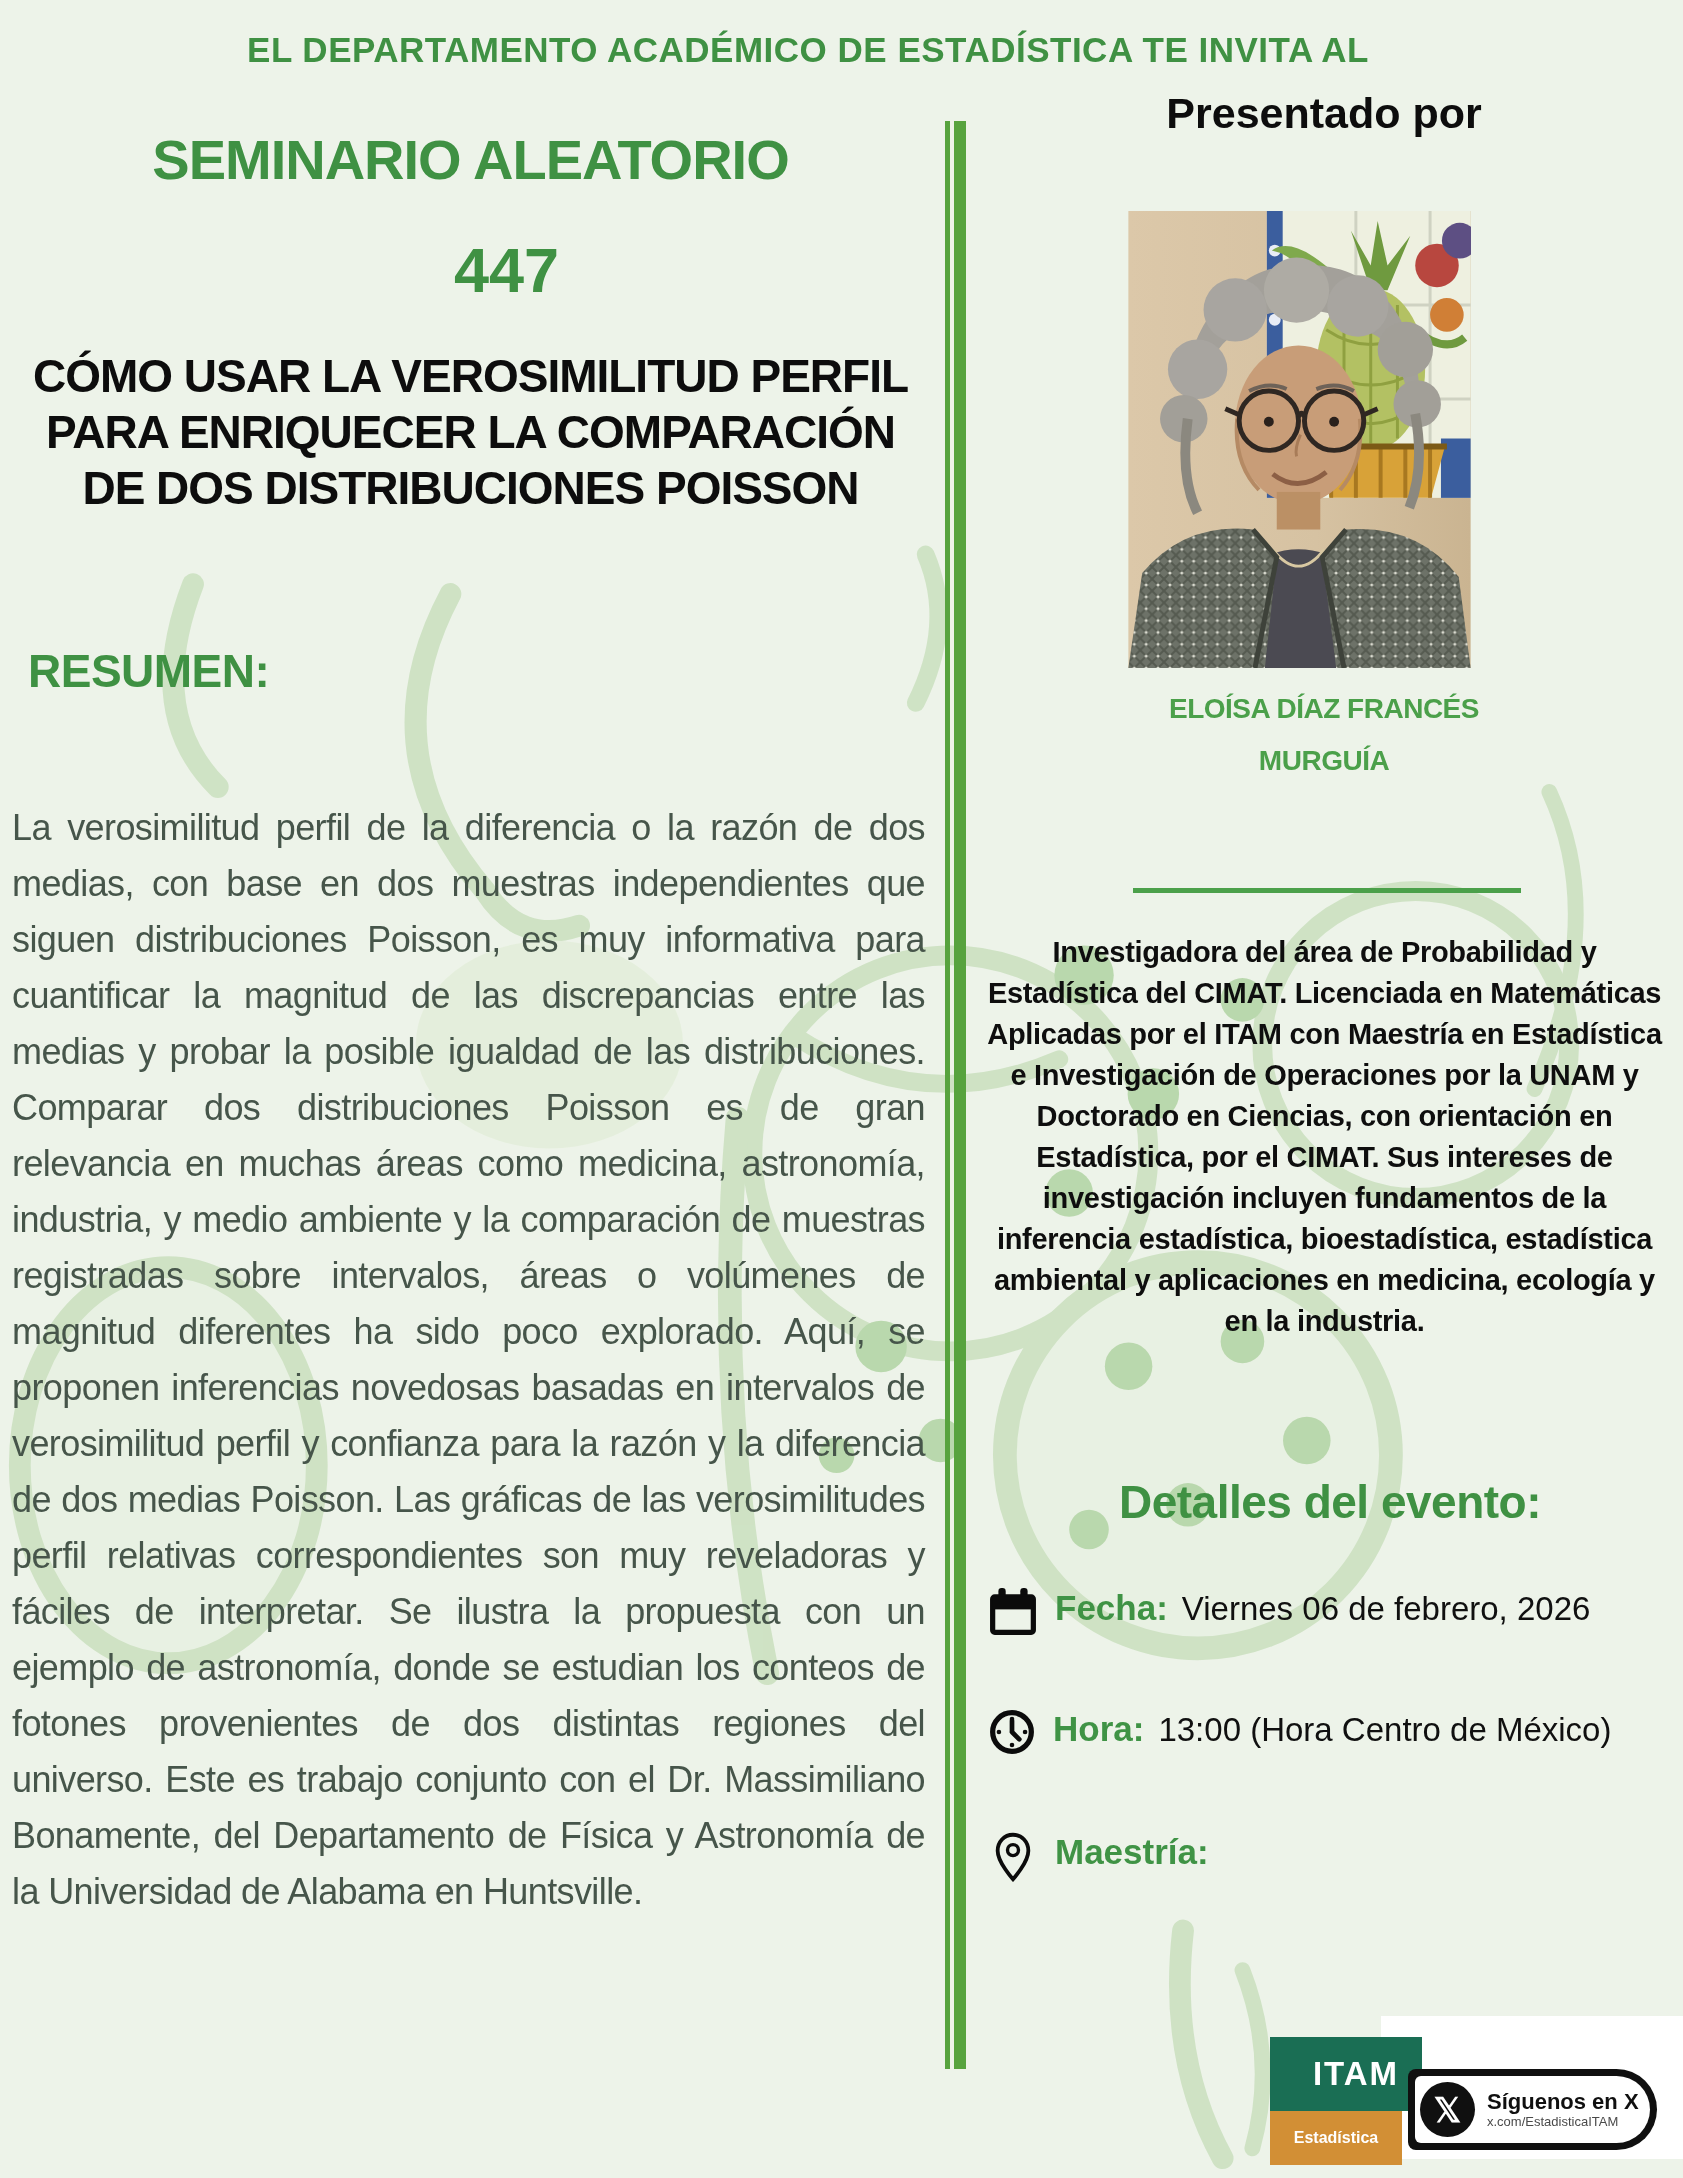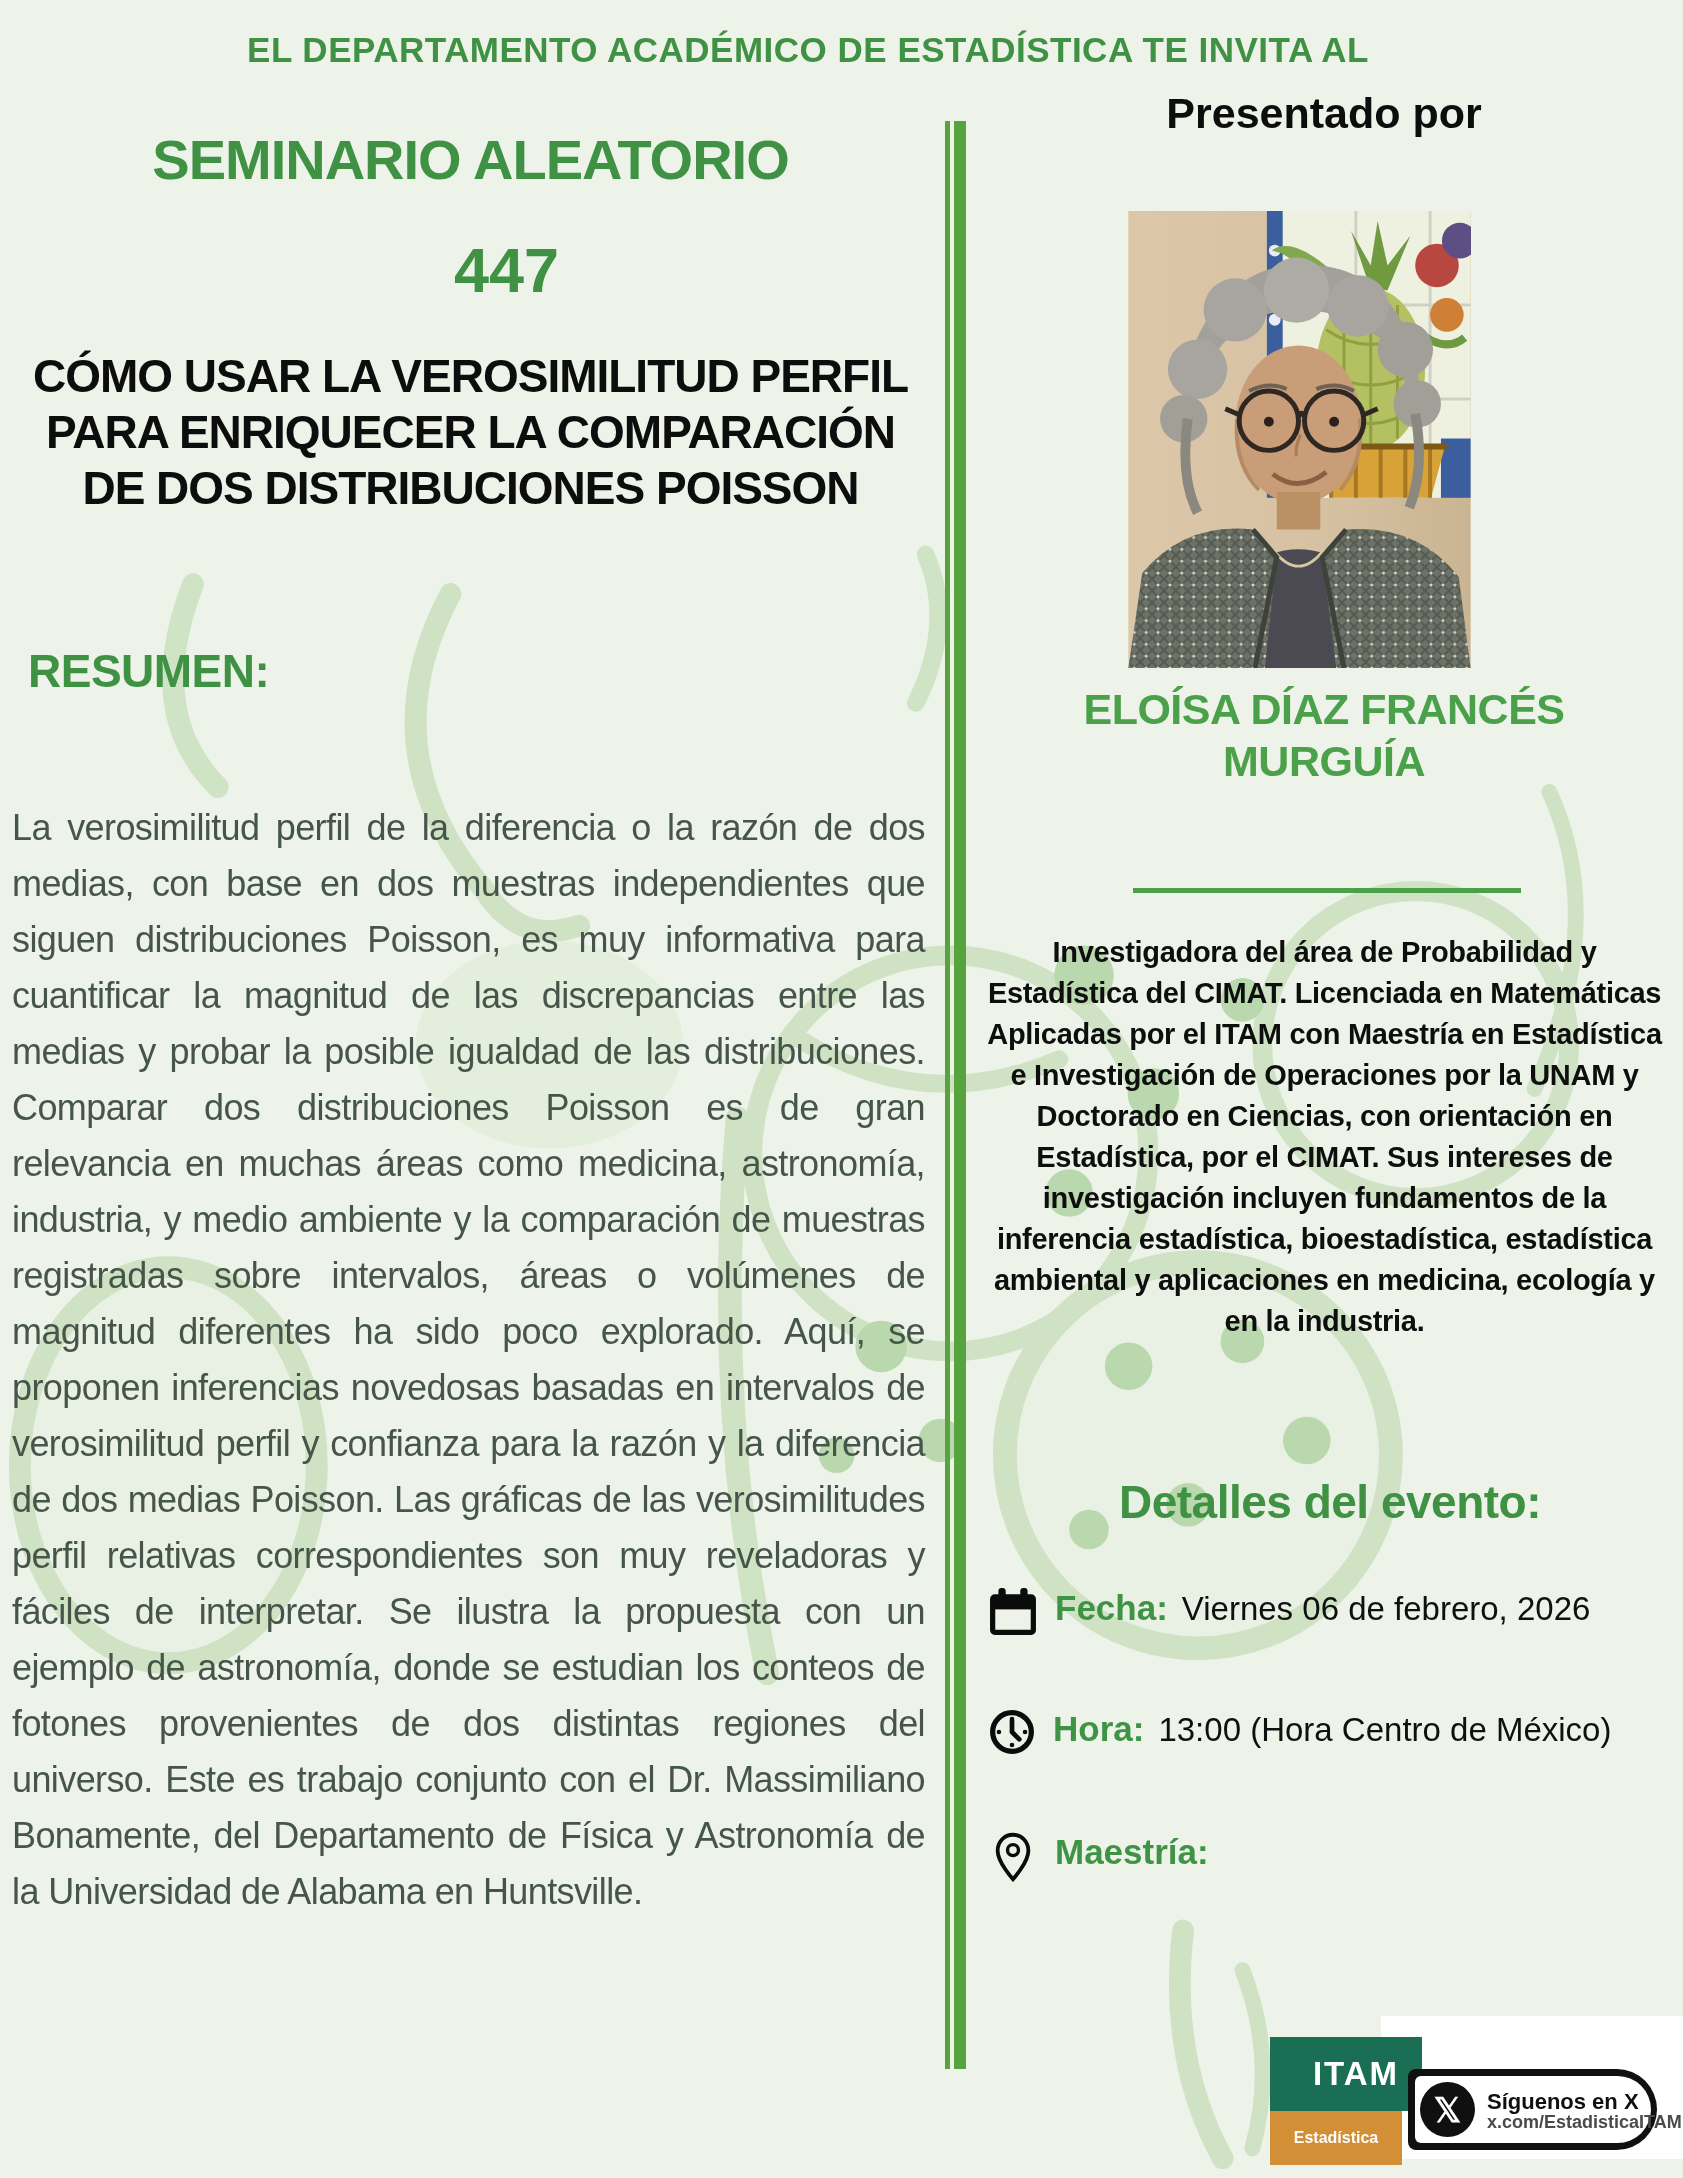--- a/index.html
+++ b/index.html
@@ -31,21 +31,21 @@
   .resumen-h{left:28px;top:644px;font-size:46px;font-weight:800;letter-spacing:-0.5px;color:#3f9143;}
   .abstract-body{left:12px;top:800px;width:913px;
     font-size:36px;line-height:56px;letter-spacing:-0.6px;
     text-align:justify;color:#46554a;}
   
   .right-col{left:965px;top:0;width:718px;height:2178px;z-index:2;}
   .presented-by{left:0;top:89px;width:718px;text-align:center;
     font-size:43px;font-weight:700;color:#0d0d0d;}
   .photo{left:163px;top:211px;width:343px;height:457px;overflow:hidden;}
   .speaker-name{left:0;top:683px;width:718px;text-align:center;
-    font-size:43px;font-weight:800;line-height:52px;letter-spacing:-0.5px;color:#4ba04a;}
+    font-size:28px;font-weight:800;line-height:52px;letter-spacing:-0.5px;color:#4ba04a;}
   .name-rule{left:168px;top:888px;width:388px;height:5px;background:#4ba04a;}
   .speaker-bio{left:16px;top:932px;width:687px;text-align:center;
     font-size:29px;font-weight:700;line-height:41px;letter-spacing:-0.3px;color:#0e0e0e;}
   .details-h{left:6px;top:1475px;width:718px;text-align:center;
     font-size:46px;font-weight:800;letter-spacing:-0.5px;color:#3f9143;}
   .event-row{position:absolute;left:24px;display:flex;align-items:flex-start;}
   .row-fecha{top:1588px;}
   .row-hora{top:1709px;}
   .row-ubicacion{top:1832px;}
   .event-icon{flex:0 0 auto;margin-right:18px;}
@@ -61,21 +61,21 @@
   .white-patch{left:416px;top:2016px;width:302px;height:143px;background:#ffffff;z-index:2;}
   .x-badge{left:443px;top:2069px;width:249px;height:81px;background:#101010;border-radius:8px 41px 41px 8px;
     z-index:3;display:flex;align-items:center;padding:0;}
   .x-badge-inner{margin:7px;width:236px;height:67px;background:#ffffff;border-radius:6px 34px 34px 6px;
     display:flex;align-items:center;}
   .x-circle{width:55px;height:55px;border-radius:50%;background:#101010;margin-left:5px;
     display:flex;align-items:center;justify-content:center;flex:0 0 auto;}
   .x-glyph{color:#fff;font-size:34px;font-weight:800;line-height:1;}
   .x-texts{margin-left:12px;}
   .x-title{font-size:22px;font-weight:800;color:#101010;line-height:24px;}
-  .x-handle{font-size:18px;font-weight:700;color:#4a4a4a;line-height:16px;}
+  .x-handle{font-size:13px;font-weight:400;color:#4a4a4a;line-height:16px;}
 </style>
 </head>
 <body>
 
 <div class="poster">
 
   <svg class="abs watermark" viewBox="0 0 1700 2200" xmlns="http://www.w3.org/2000/svg">
     <g opacity="0.42" stroke="#a6cc93" fill="none" stroke-linecap="round">
       <path d="M195,590 q-50,130 25,205" stroke-width="22"></path>
       <path d="M455,600 q-85,160 35,300 q35,55 95,35" stroke-width="22"></path>

